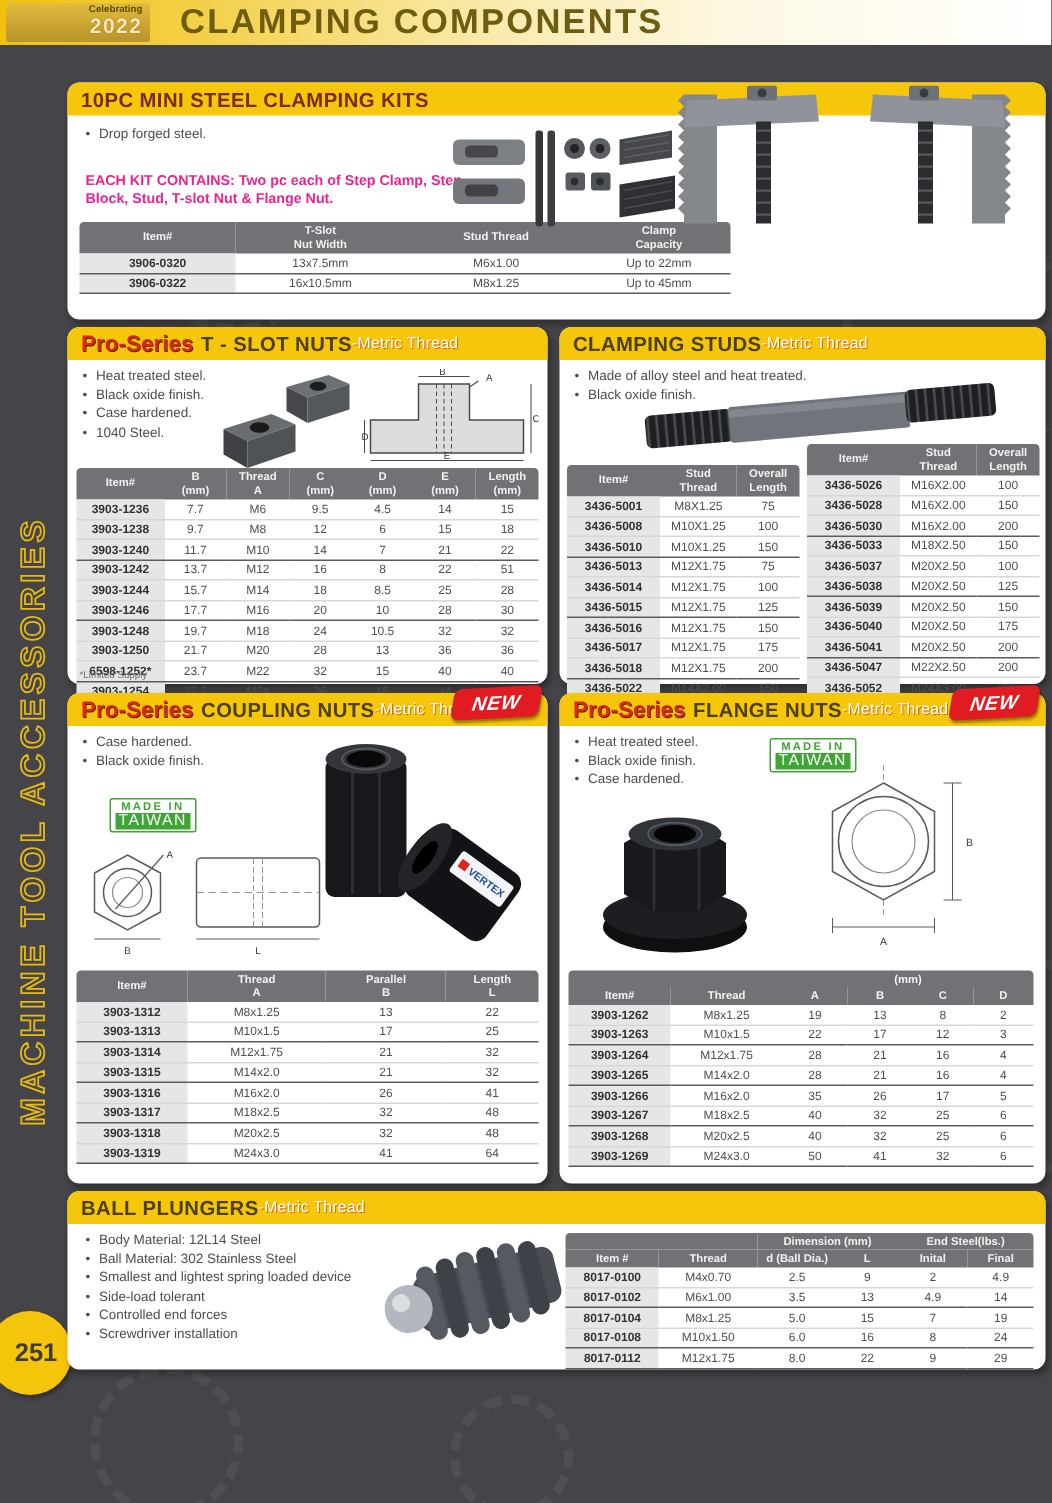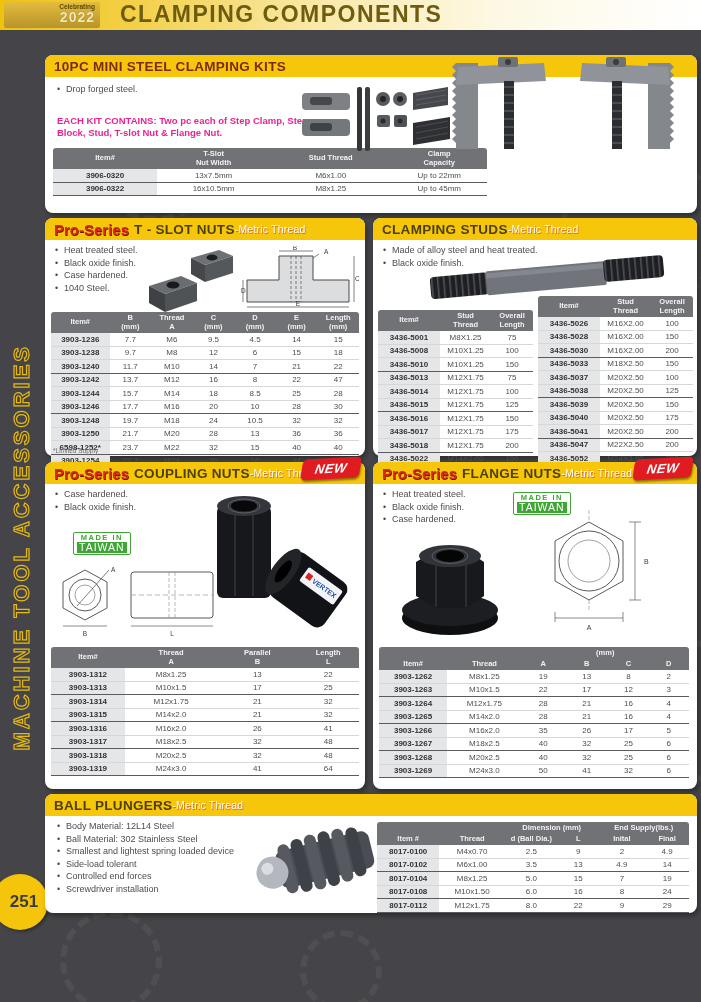--- a/index.html
+++ b/index.html
@@ -277,21 +277,21 @@
             <td>21</td>
             <td>22</td>
           </tr>
           <tr>
             <td>3903-1242</td>
             <td>13.7</td>
             <td>M12</td>
             <td>16</td>
             <td>8</td>
             <td>22</td>
-            <td>47</td>
+            <td>51</td>
           </tr>
           <tr>
             <td>3903-1244</td>
             <td>15.7</td>
             <td>M14</td>
             <td>18</td>
             <td>8.5</td>
             <td>25</td>
             <td>28</td>
           </tr>
@@ -800,21 +800,21 @@
           <col style="width: 21%;">
           <col style="width: 17%;">
           <col style="width: 13%;">
           <col style="width: 15%;">
           <col style="width: 14%;">
         </colgroup>
         <thead>
           <tr class="grp-row">
             <th colspan="2"></th>
             <th colspan="2">Dimension (mm)</th>
-            <th colspan="2">End Supply(lbs.)</th>
+            <th colspan="2">End Steel(lbs.)</th>
           </tr>
           <tr>
             <th>Item #</th>
             <th>Thread</th>
             <th>d (Ball Dia.)</th>
             <th>L</th>
             <th>Inital</th>
             <th>Final</th>
           </tr>
         </thead>

